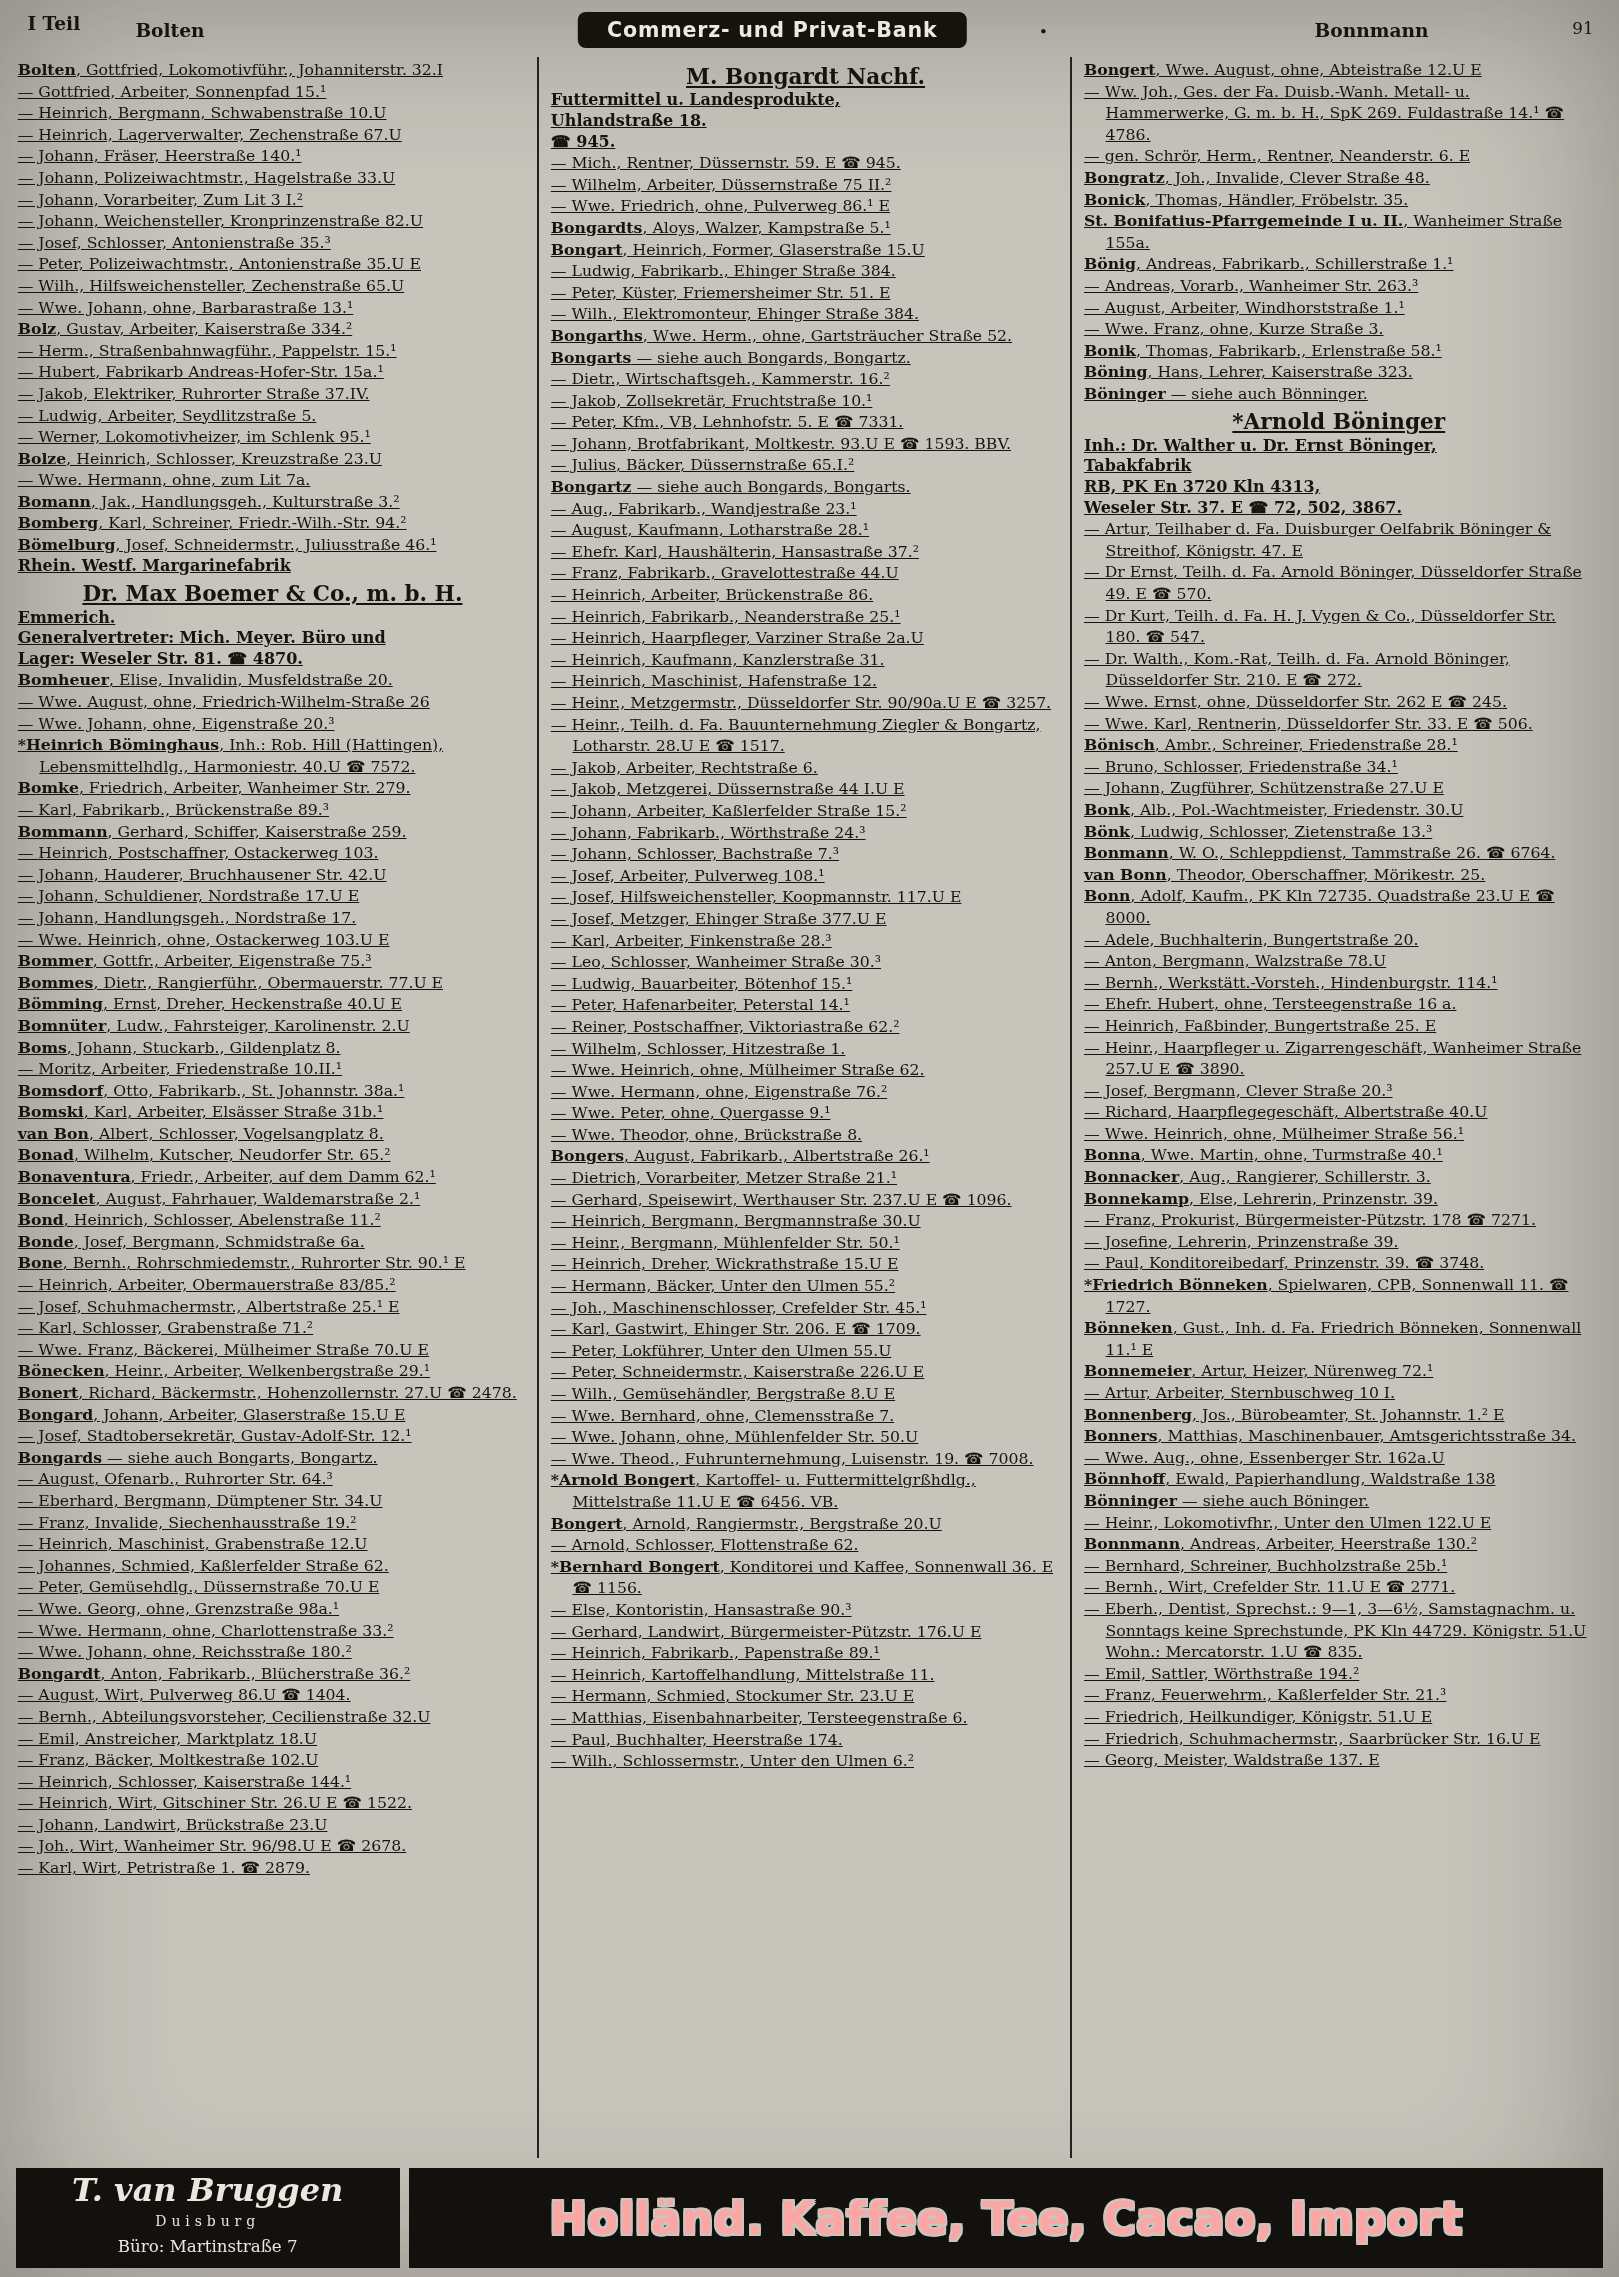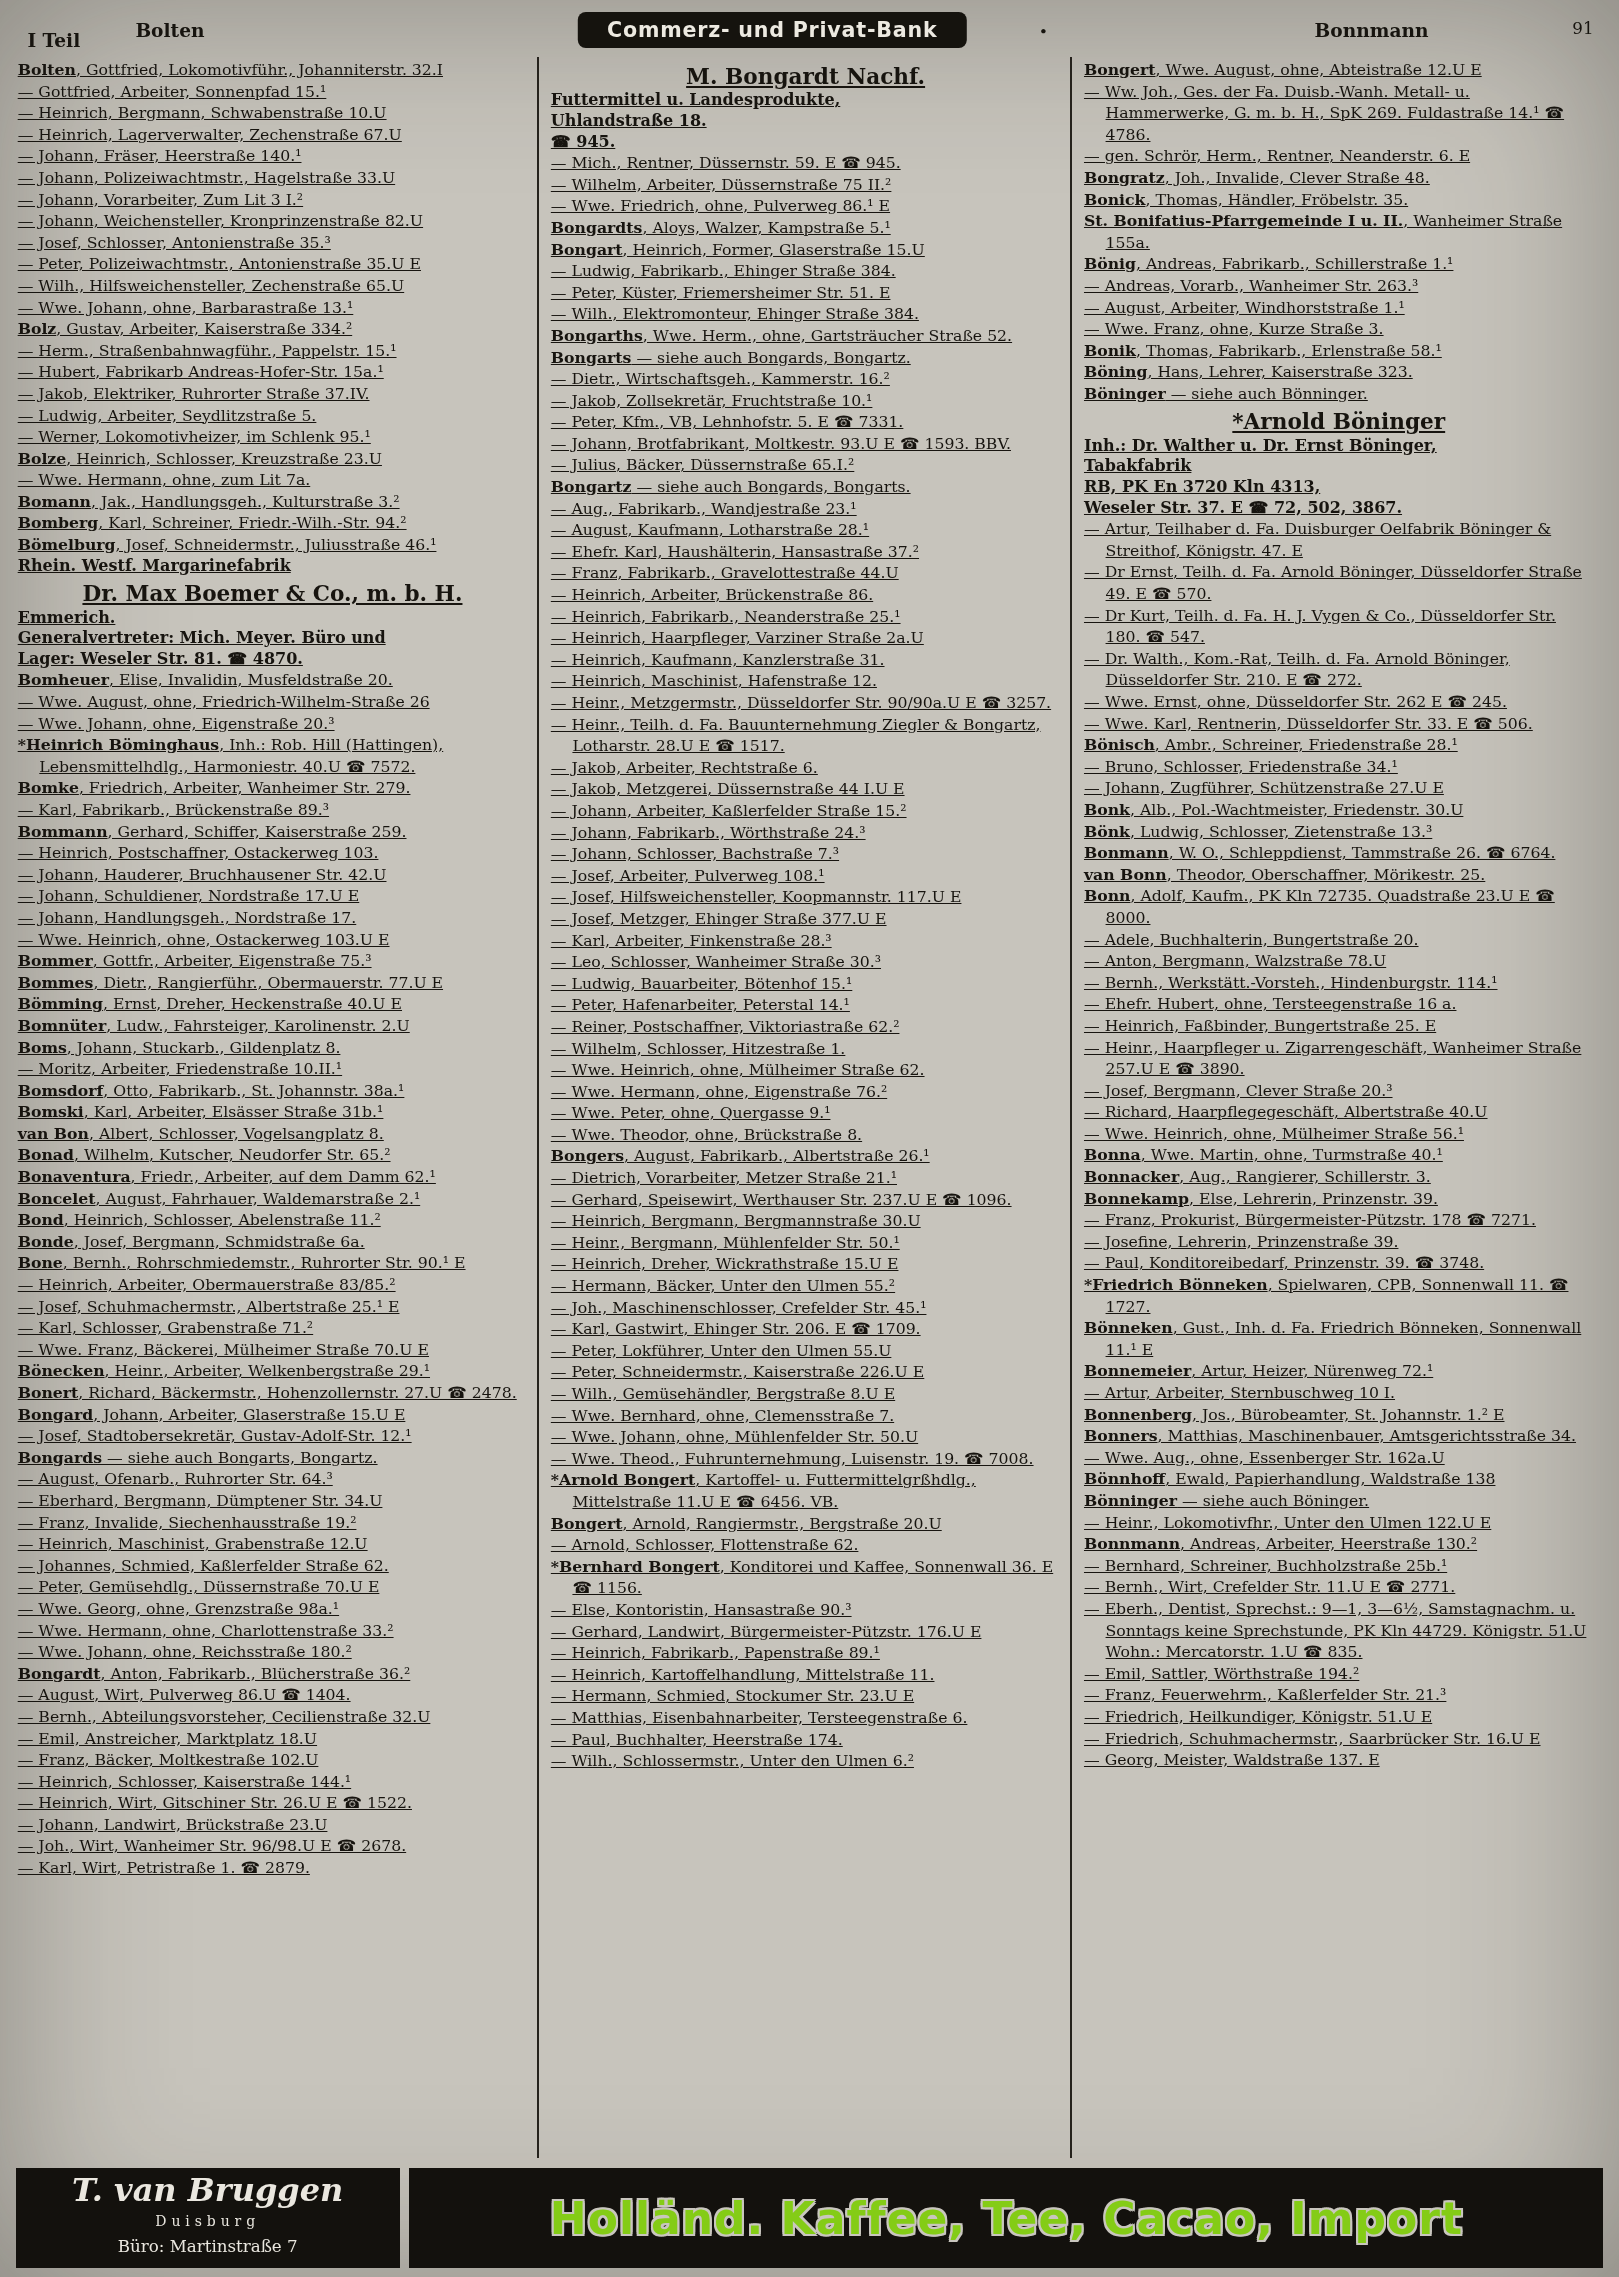--- a/index.html
+++ b/index.html
@@ -5,21 +5,21 @@
   html,body { margin:0; padding:0; background:#8f8c84; }
   .page {
     position:relative; width:1619px; height:2278px; margin:0 auto;
     background:#c7c4bc; color:#17140f;
     font-family:"DejaVu Serif","Liberation Serif",serif;
     box-shadow: inset 0 0 176px rgba(35,32,25,.38);
     overflow:hidden;
   }
   
   .header { position:absolute; top:11.8px; left:27.4px; right:23.5px; height:45px; }
-  .h-part  { position:absolute; left:0;   top:18px; font-weight:bold; font-size:18.6px;text-align:center; }
+  .h-part  { position:absolute; left:0;   top:1px; font-weight:bold; font-size:18.6px;text-align:center; }
   .h-left-kw { position:absolute; left:108px; top:7.8px; font-weight:bold; font-size:18.6px; }
   .banner {
     position:absolute; left:47.5%; top:0; transform:translateX(-50%);
     background:#15130e; color:#ece9e1; border-radius:8px;
     padding:5.9px 29px; font-size:20.6px; font-weight:bold; letter-spacing:0.8px;
     font-family:"DejaVu Sans","Liberation Sans",sans-serif; white-space:nowrap;
   }
   .h-dot { position:absolute; left:64.5%; top:9.8px; font-size:15.7px; }
   .h-right-kw { position:absolute; right:167px; top:7.8px; font-weight:bold; font-size:18.6px; }
   .h-page { position:absolute; right:2px; top:5.9px; font-size:16.7px; }
@@ -36,21 +36,21 @@
   
   .footer { position:absolute; left:15.7px; right:15.7px; bottom:9.8px; height:100px; display:flex; gap:9.8px; }
   .f-box { background:#13110d; color:#eae7df; }
   .f-left { width:384px; text-align:center; padding-top:3.9px; }
   .f-left .l1 { font-size:32px; font-style:italic; font-weight:bold; line-height:37px; }
   .f-left .l2 { font-size:14px; letter-spacing:4.9px; line-height:25.5px; }
   .f-left .l3 { font-size:16.7px; line-height:23.5px; }
   .f-center { flex:1; display:flex; align-items:center; justify-content:center; }
   .f-center .big {
     font-family:"DejaVu Sans","Liberation Sans",sans-serif;
-    font-weight:bold; font-size:44px; letter-spacing:1px; color:#84cc16;
+    font-weight:bold; font-size:44px; letter-spacing:1px; color:#fca5a5;
     text-shadow:-2px -2px 0 #c9c6be, 2px -2px 0 #c9c6be, -2px 2px 0 #c9c6be,
                  2px 2px 0 #c9c6be, -2px 0 0 #c9c6be, 2px 0 0 #c9c6be,
                  0 -2px 0 #c9c6be, 0 2px 0 #c9c6be;
     white-space:nowrap;
   }
   .f-right { width:325px; padding:7.8px 15.7px; }
   .f-right .r1 { font-size:21.6px; font-weight:bold; line-height:29px; }
   .f-right .r2 { font-size:18.6px; font-weight:bold; line-height:27.4px; }
   .f-right .r3 { font-size:16.7px; line-height:25.5px; }
 </style>

